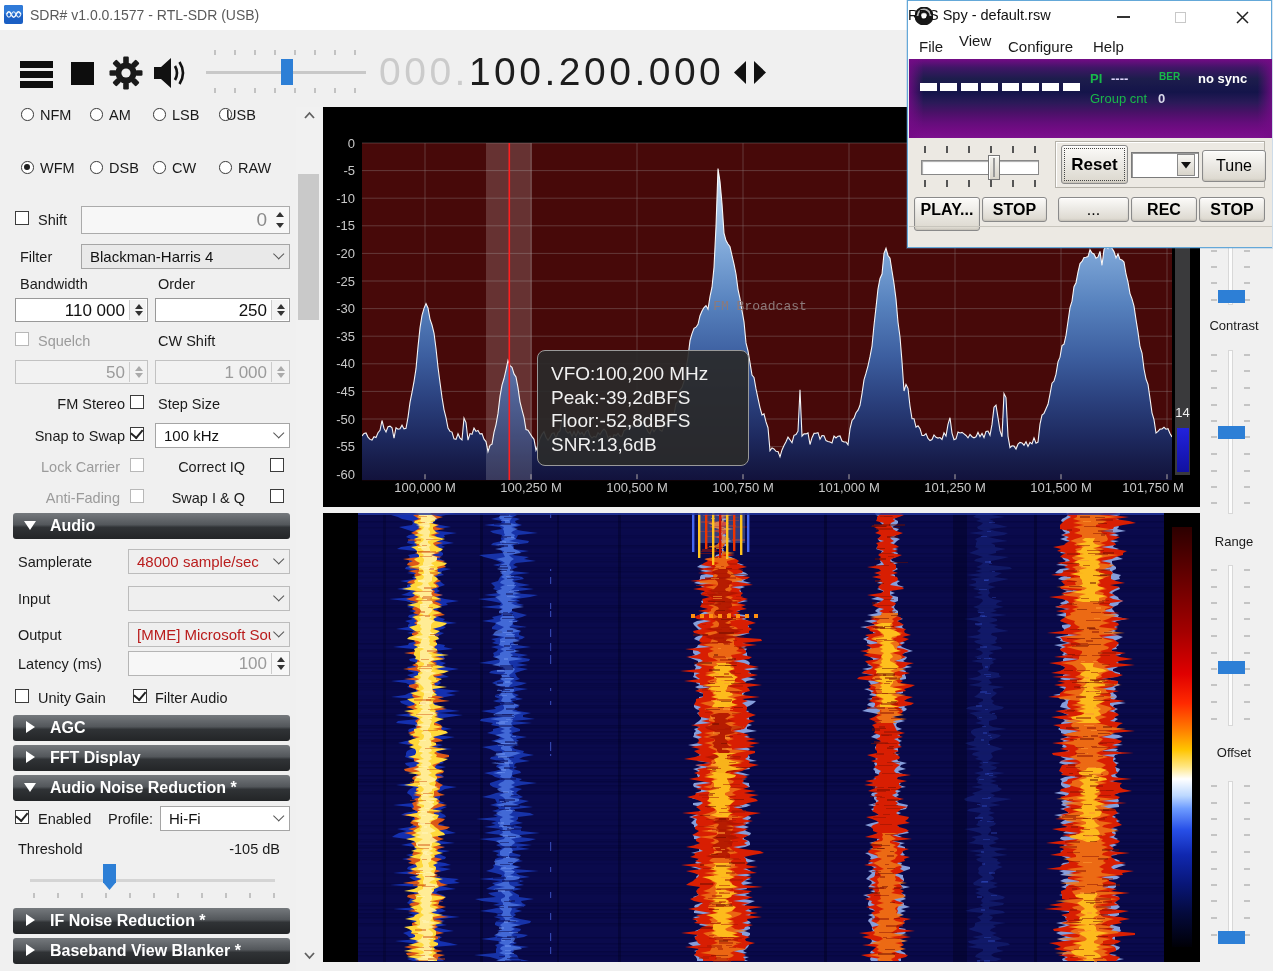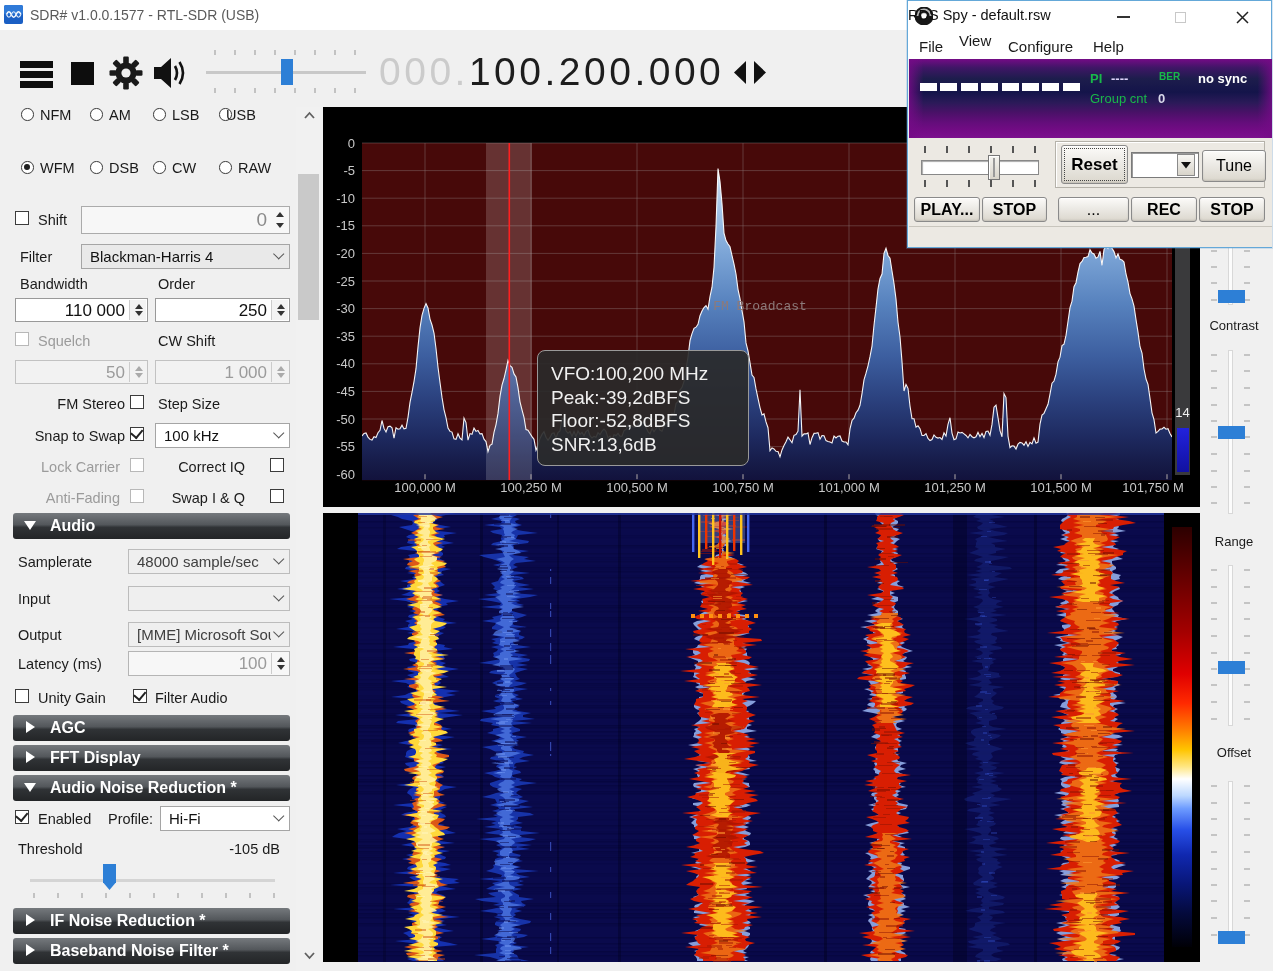--- a/index.html
+++ b/index.html
@@ -14,21 +14,21 @@
 .inp .v{position:absolute;right:22px;top:2px}
 .spin{position:absolute;right:1px;top:1px;bottom:1px;width:17px;background:#f3f3f3;border-left:1px solid #ccc}
 .spin::before{content:"";position:absolute;left:4.5px;top:4px;border:4px solid transparent;border-bottom:5px solid #333;border-top:none}
 .spin::after{content:"";position:absolute;left:4.5px;bottom:4px;border:4px solid transparent;border-top:5px solid #333;border-bottom:none}
 .spin.dis::before{border-bottom-color:#aaa}
 .spin.dis::after{border-top-color:#aaa}
 .dd{position:absolute;border:1px solid #a5a5a5;background:#e9e9e9;font-size:15px;color:#111}
 .dd .t{position:absolute;left:8px;right:18px;top:3px;white-space:nowrap;overflow:hidden}
 .dd .c{position:absolute;right:6px;top:7px;width:9px;height:9px}
 .dd .c::before{content:"";position:absolute;left:0;top:0;width:7px;height:7px;border:solid #555;border-width:0 0 1.8px 1.8px;transform:rotate(-45deg) translate(2px,-1px)}
-.dd.dis{background:#efefef;border-color:#bcbcbc;color:#404040}
+.dd.dis{background:#efefef;border-color:#bcbcbc;color:#b91c1c}
 .hdr{position:absolute;left:13px;width:277px;height:26px;background:linear-gradient(#75797d,#53575b 45%,#303336 55%,#232527);border-radius:3px;color:#fff;font-size:16px;font-weight:bold;line-height:26px}
 .hdr .tri{position:absolute;left:11px;top:8px;width:0;height:0;border:6px solid transparent;border-top:9px solid #fff;border-bottom:none}
 .hdr .trr{position:absolute;left:13px;top:6px;width:0;height:0;border:6px solid transparent;border-left:9px solid #fff;border-right:none}
 .hdr .tx{position:absolute;left:37px}
 .btn{position:absolute;background:linear-gradient(#fcfbf9,#eceae5 45%,#dbd7cd);border:1px solid #8a8a8a;border-radius:3px;box-shadow:inset 0 1px 0 #fff,inset 0 -1px 2px rgba(0,0,0,0.12);font-weight:bold;font-size:16px;color:#000;text-align:center}
 .vtick{position:absolute;width:6px;height:1.5px;background:#c4c4c4}
 .vtrack{position:absolute;width:5px;background:#fcfcfc;border:1px solid #d8d8d8}
 .vhandle{position:absolute;width:27px;height:13px;background:#2d7fd6}
 </style></head><body>
 
@@ -211,21 +211,21 @@
 <div class="a" style="left:201px;top:893px;width:1.5px;height:5px;background:#c2c2c2"></div>
 <div class="a" style="left:225px;top:893px;width:1.5px;height:5px;background:#c2c2c2"></div>
 <div class="a" style="left:249px;top:893px;width:1.5px;height:5px;background:#c2c2c2"></div>
 <div class="a" style="left:273px;top:893px;width:1.5px;height:5px;background:#c2c2c2"></div>
 <div class="hdr" style="top:908px">
     <span class="trr"></span>
     <span class="tx">IF Noise Reduction *</span>
   </div>
 <div class="hdr" style="top:938px">
     <span class="trr"></span>
-    <span class="tx">Baseband Noise Filter *</span>
+    <span class="tx">Baseband View Blanker *</span>
   </div>
 <div class="a" style="left:296px;top:107px;width:26px;height:864px;background:#f1f1f1"></div>
 <div class="a" style="left:298px;top:174px;width:21px;height:146px;background:#c9c9c9"></div>
 <svg class="a" style="left:303px;top:111px" width="13" height="10" viewBox="0 0 13 10">
     <path d="M2 7 L6.5 2 L11 7" stroke="#606060" stroke-width="1.8" fill="none"></path>
   </svg>
 <svg class="a" style="left:303px;top:950px" width="13" height="10" viewBox="0 0 13 10">
     <path d="M2 3 L6.5 8 L11 3" stroke="#606060" stroke-width="1.8" fill="none"></path>
   </svg>
 <div class="a" style="left:323px;top:107px;width:877px;height:400px;background:#000"><svg width="877" height="400" viewBox="0 0 877 400">
@@ -1621,17 +1621,17 @@
 <div class="a" style="left:988px;top:155px;width:12px;height:25px;background:linear-gradient(#f5f4f0,#d8d4ca);border:1px solid #777;box-shadow:inset 1px 1px 0 #fff"></div>
 <div class="a" style="left:993px;top:158px;width:1.5px;height:19px;background:#9a9a9a"></div>
 <div class="a" style="left:1055px;top:141px;width:210px;height:47px;background:#ece9e3;border:1px solid #b5b2aa;box-shadow:inset 1px 1px 0 #fff"></div>
 <div class="btn" style="left:1061px;top:145px;width:67px;height:39px;font-weight:bold;font-size:17px;line-height:37px;outline:1px dotted #444;outline-offset:-4px;">Reset</div>
 <div class="a" style="left:1131px;top:152px;width:68px;height:26px;background:#fff;border:1px solid #7a7a7a;box-shadow:inset 1px 1px 0 #9a9a9a"></div>
 <div class="a" style="left:1177px;top:154px;width:18px;height:22px;background:linear-gradient(#f8f7f4,#d8d4ca);border:1px solid #8a8a8a"></div>
 <svg class="a" style="left:1181px;top:162px" width="10" height="7" viewBox="0 0 10 7">
     <polygon points="0,0 10,0 5,6.5" fill="#111"></polygon>
   </svg>
 <div class="btn" style="left:1202px;top:150px;width:64px;height:32px;font-weight:normal;font-size:16px;line-height:30px;">Tune</div>
-<div class="btn" style="left:914px;top:197px;width:66px;height:25px;font-weight:bold;font-size:16px;line-height:23px;">PLAY...</div>
+<div class="btn" style="left:914px;top:197px;width:66px;height:34px;font-weight:bold;font-size:16px;line-height:23px;">PLAY...</div>
 <div class="btn" style="left:982px;top:197px;width:65px;height:25px;font-weight:bold;font-size:16px;line-height:23px;">STOP</div>
 <div class="btn" style="left:1058px;top:197px;width:71px;height:25px;font-weight:normal;font-size:16px;line-height:23px;">...</div>
 <div class="btn" style="left:1131px;top:197px;width:66px;height:25px;font-weight:bold;font-size:16px;line-height:23px;">REC</div>
 <div class="btn" style="left:1199px;top:197px;width:66px;height:25px;font-weight:bold;font-size:16px;line-height:23px;">STOP</div>
 <div class="a" style="left:909px;top:226px;width:363px;height:1px;background:#c8c5bd"></div>
 </body></html>

